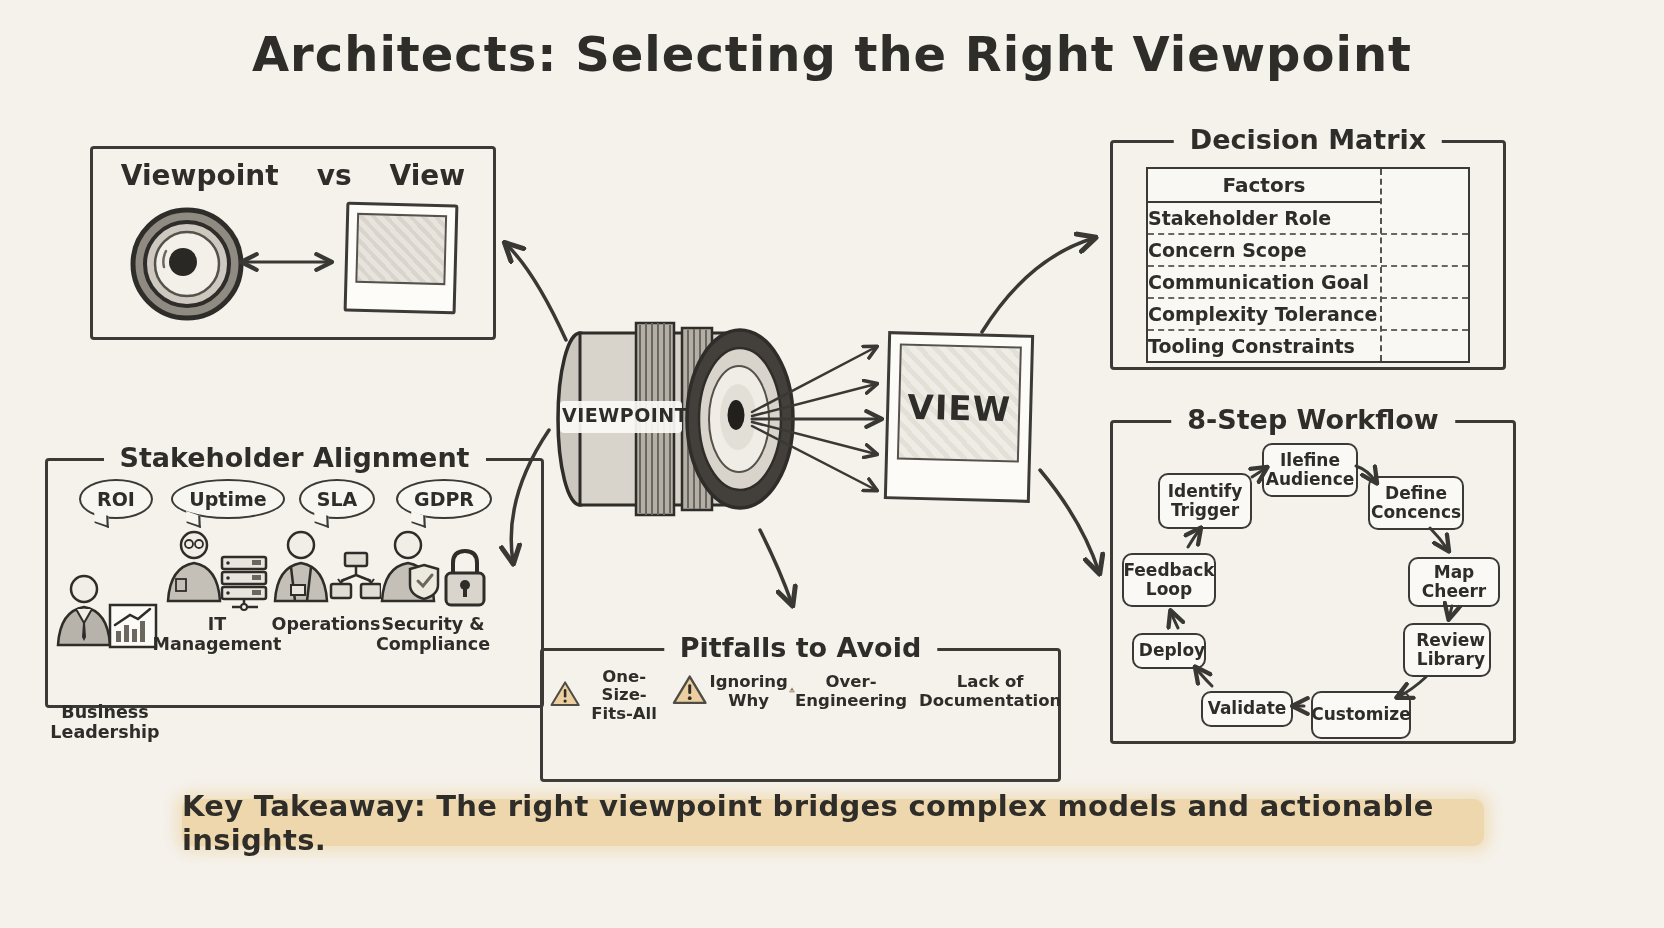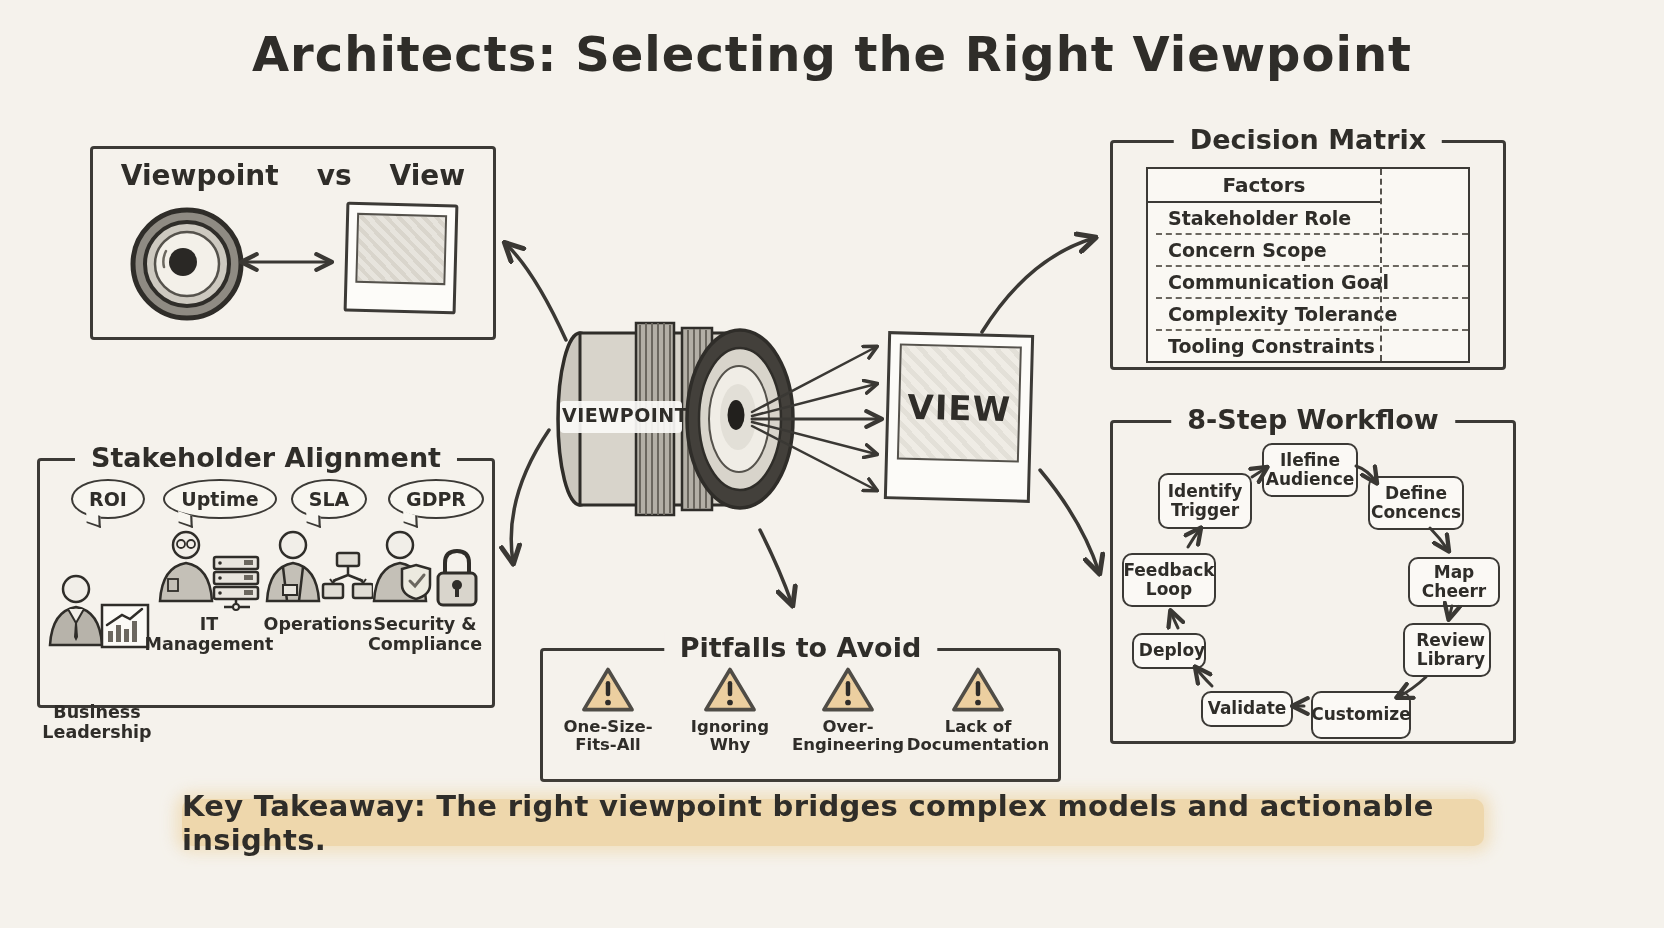--- a/index.html
+++ b/index.html
@@ -50,39 +50,39 @@
     font-size:34px;font-weight:700;letter-spacing:1px;
   }
   
   #dm-panel{left:1110px;top:140px;width:390px;height:224px;}
   .dm-table{
     position:absolute;left:33px;top:24px;width:324px;border:2.5px solid #3c3a36;
     background:#faf8f3;box-sizing:border-box;
   }
   .dm-vline{position:absolute;left:232px;top:0;bottom:0;border-left:2px dashed #55524c;}
   .dm-header{height:32px;line-height:32px;width:232px;text-align:center;font-size:20px;font-weight:700;border-bottom:2.5px solid #3c3a36;}
-  .dm-row{height:30px;line-height:30px;padding-left:12px;font-size:19px;font-weight:600;border-bottom:2px dashed #6b675f;margin-left:8px;}
+  .dm-row{height:30px;line-height:30px;font-size:19px;font-weight:600;border-bottom:2px dashed #6b675f;}
   .dm-row:last-child{border-bottom:none;}
   
-  #sa-panel{left:37px;top:458px;width:452px;height:244px;}
+  #sa-panel{left:45px;top:458px;width:452px;height:244px;padding-left:41px;}
   .sa-col{position:absolute;top:18px;width:110px;display:flex;flex-direction:column;align-items:center;}
   .bubble{
     position:relative;border:2.5px solid #3c3a36;border-radius:50%;
     padding:7px 16px;font-size:19px;font-weight:700;background:#f8f6f0;margin-left:22px;margin-bottom:10px;
     white-space:nowrap;
   }
   .bubble::after{
     content:"";position:absolute;left:14px;bottom:-9px;width:11px;height:11px;background:#f8f6f0;
     border-left:2.5px solid #3c3a36;border-bottom:2.5px solid #3c3a36;
     transform:skewX(24deg) rotate(-68deg);
   }
   .sa-label{margin-top:2px;text-align:center;font-size:17.5px;font-weight:600;line-height:1.12;}
   
   #pf-panel{left:540px;top:648px;width:515px;height:128px;}
-  .pf-item{position:absolute;top:14px;width:118px;display:flex;flex-direction:column;align-items:center;}
+  .pf-item{position:absolute;top:14px;width:118px;display:flex;flex-direction:row;align-items:center;}
   .pf-label{margin-top:3px;text-align:center;font-size:16.5px;font-weight:600;line-height:1.12;}
   
   #wf-panel{left:1110px;top:420px;width:400px;height:318px;}
   .wf-box{
     position:absolute;border:2.5px solid #3c3a36;border-radius:10px;background:#fbf9f5;
     display:flex;align-items:center;justify-content:center;text-align:center;
     font-size:17px;font-weight:600;line-height:1.12;box-sizing:border-box;padding:2px 4px;
   }
   
   .takeaway{

